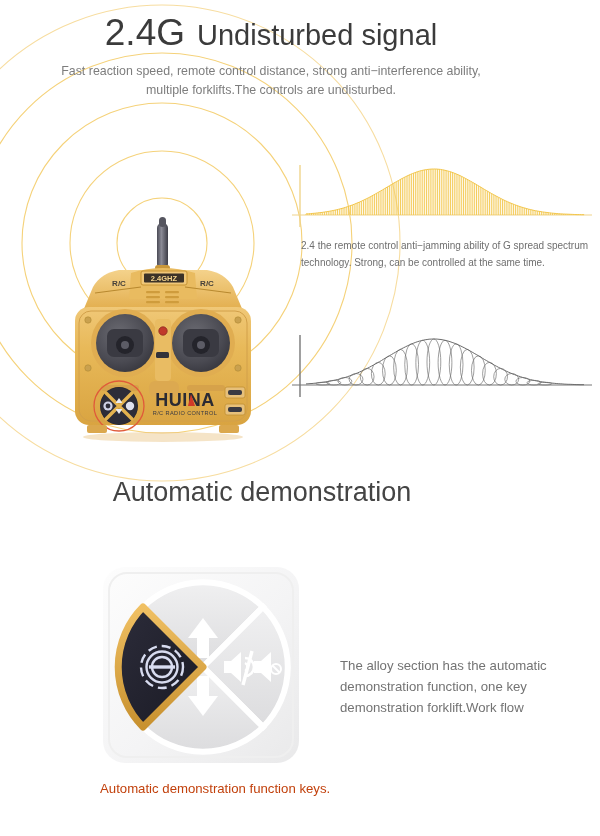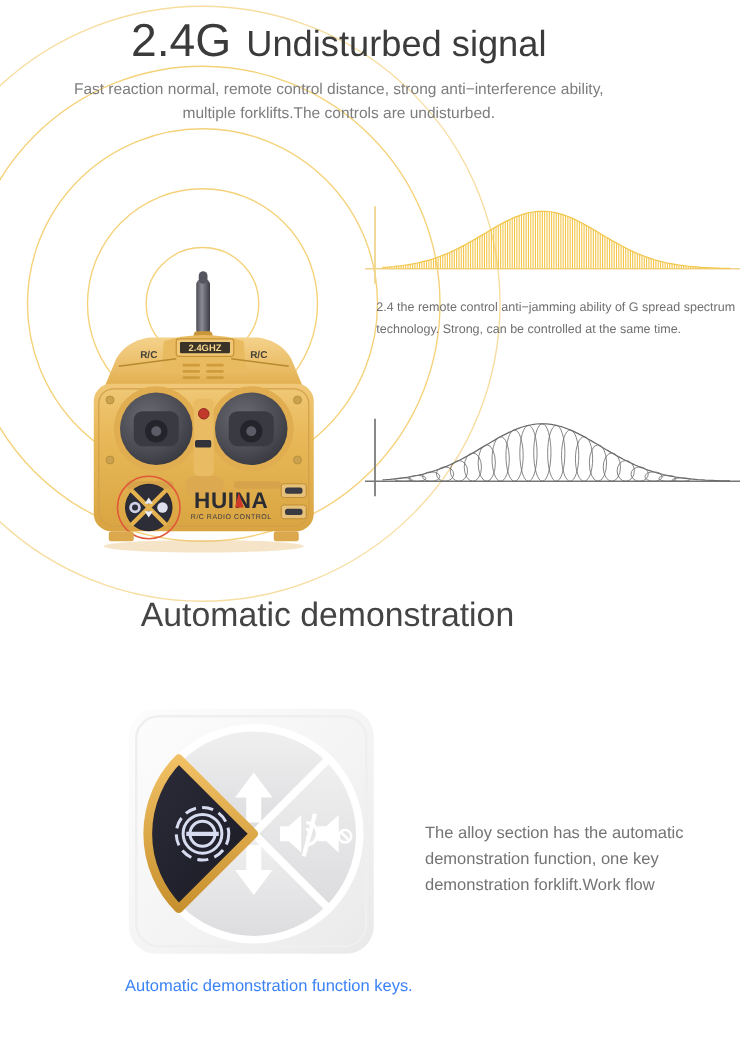--- a/index.html
+++ b/index.html
@@ -95,21 +95,21 @@
     height: 208px;
   }
 
   #pad-caption {
     position: absolute;
     left: 100px;
     top: 780px;
     width: 250px;
     font-size: 13.2px;
     line-height: 17px;
-    color: #3b82f6;
+    color: #c2410c;
   }
 
   #alloy-text {
     position: absolute;
     left: 340px;
     top: 655px;
     width: 236px;
     font-size: 13.2px;
     line-height: 21px;
     color: #737373;
@@ -126,21 +126,21 @@
     <circle cx="162" cy="243" r="190"></circle>
     <circle cx="162" cy="243" r="238" stroke="#f7ddA0"></circle>
   </g>
 </svg>
 
 <div id="header">
   <div id="title-line">
     <span id="title-big">2.4G</span><span id="title-rest">Undisturbed signal</span>
   </div>
   <div id="subtitle">
-    <div>Fast reaction normal, remote control distance, strong anti−interference ability,</div>
+    <div>Fast reaction speed, remote control distance, strong anti−interference ability,</div>
     <div>multiple forklifts.The controls are undisturbed.</div>
   </div>
 </div>
 
 <svg id="transmitter" viewBox="0 0 212 238">
   <defs>
     <linearGradient id="goldBody" x1="0" y1="0" x2="0" y2="1">
       <stop offset="0" stop-color="#f0c878"></stop>
       <stop offset="0.35" stop-color="#e8b959"></stop>
       <stop offset="1" stop-color="#d9a441"></stop>

